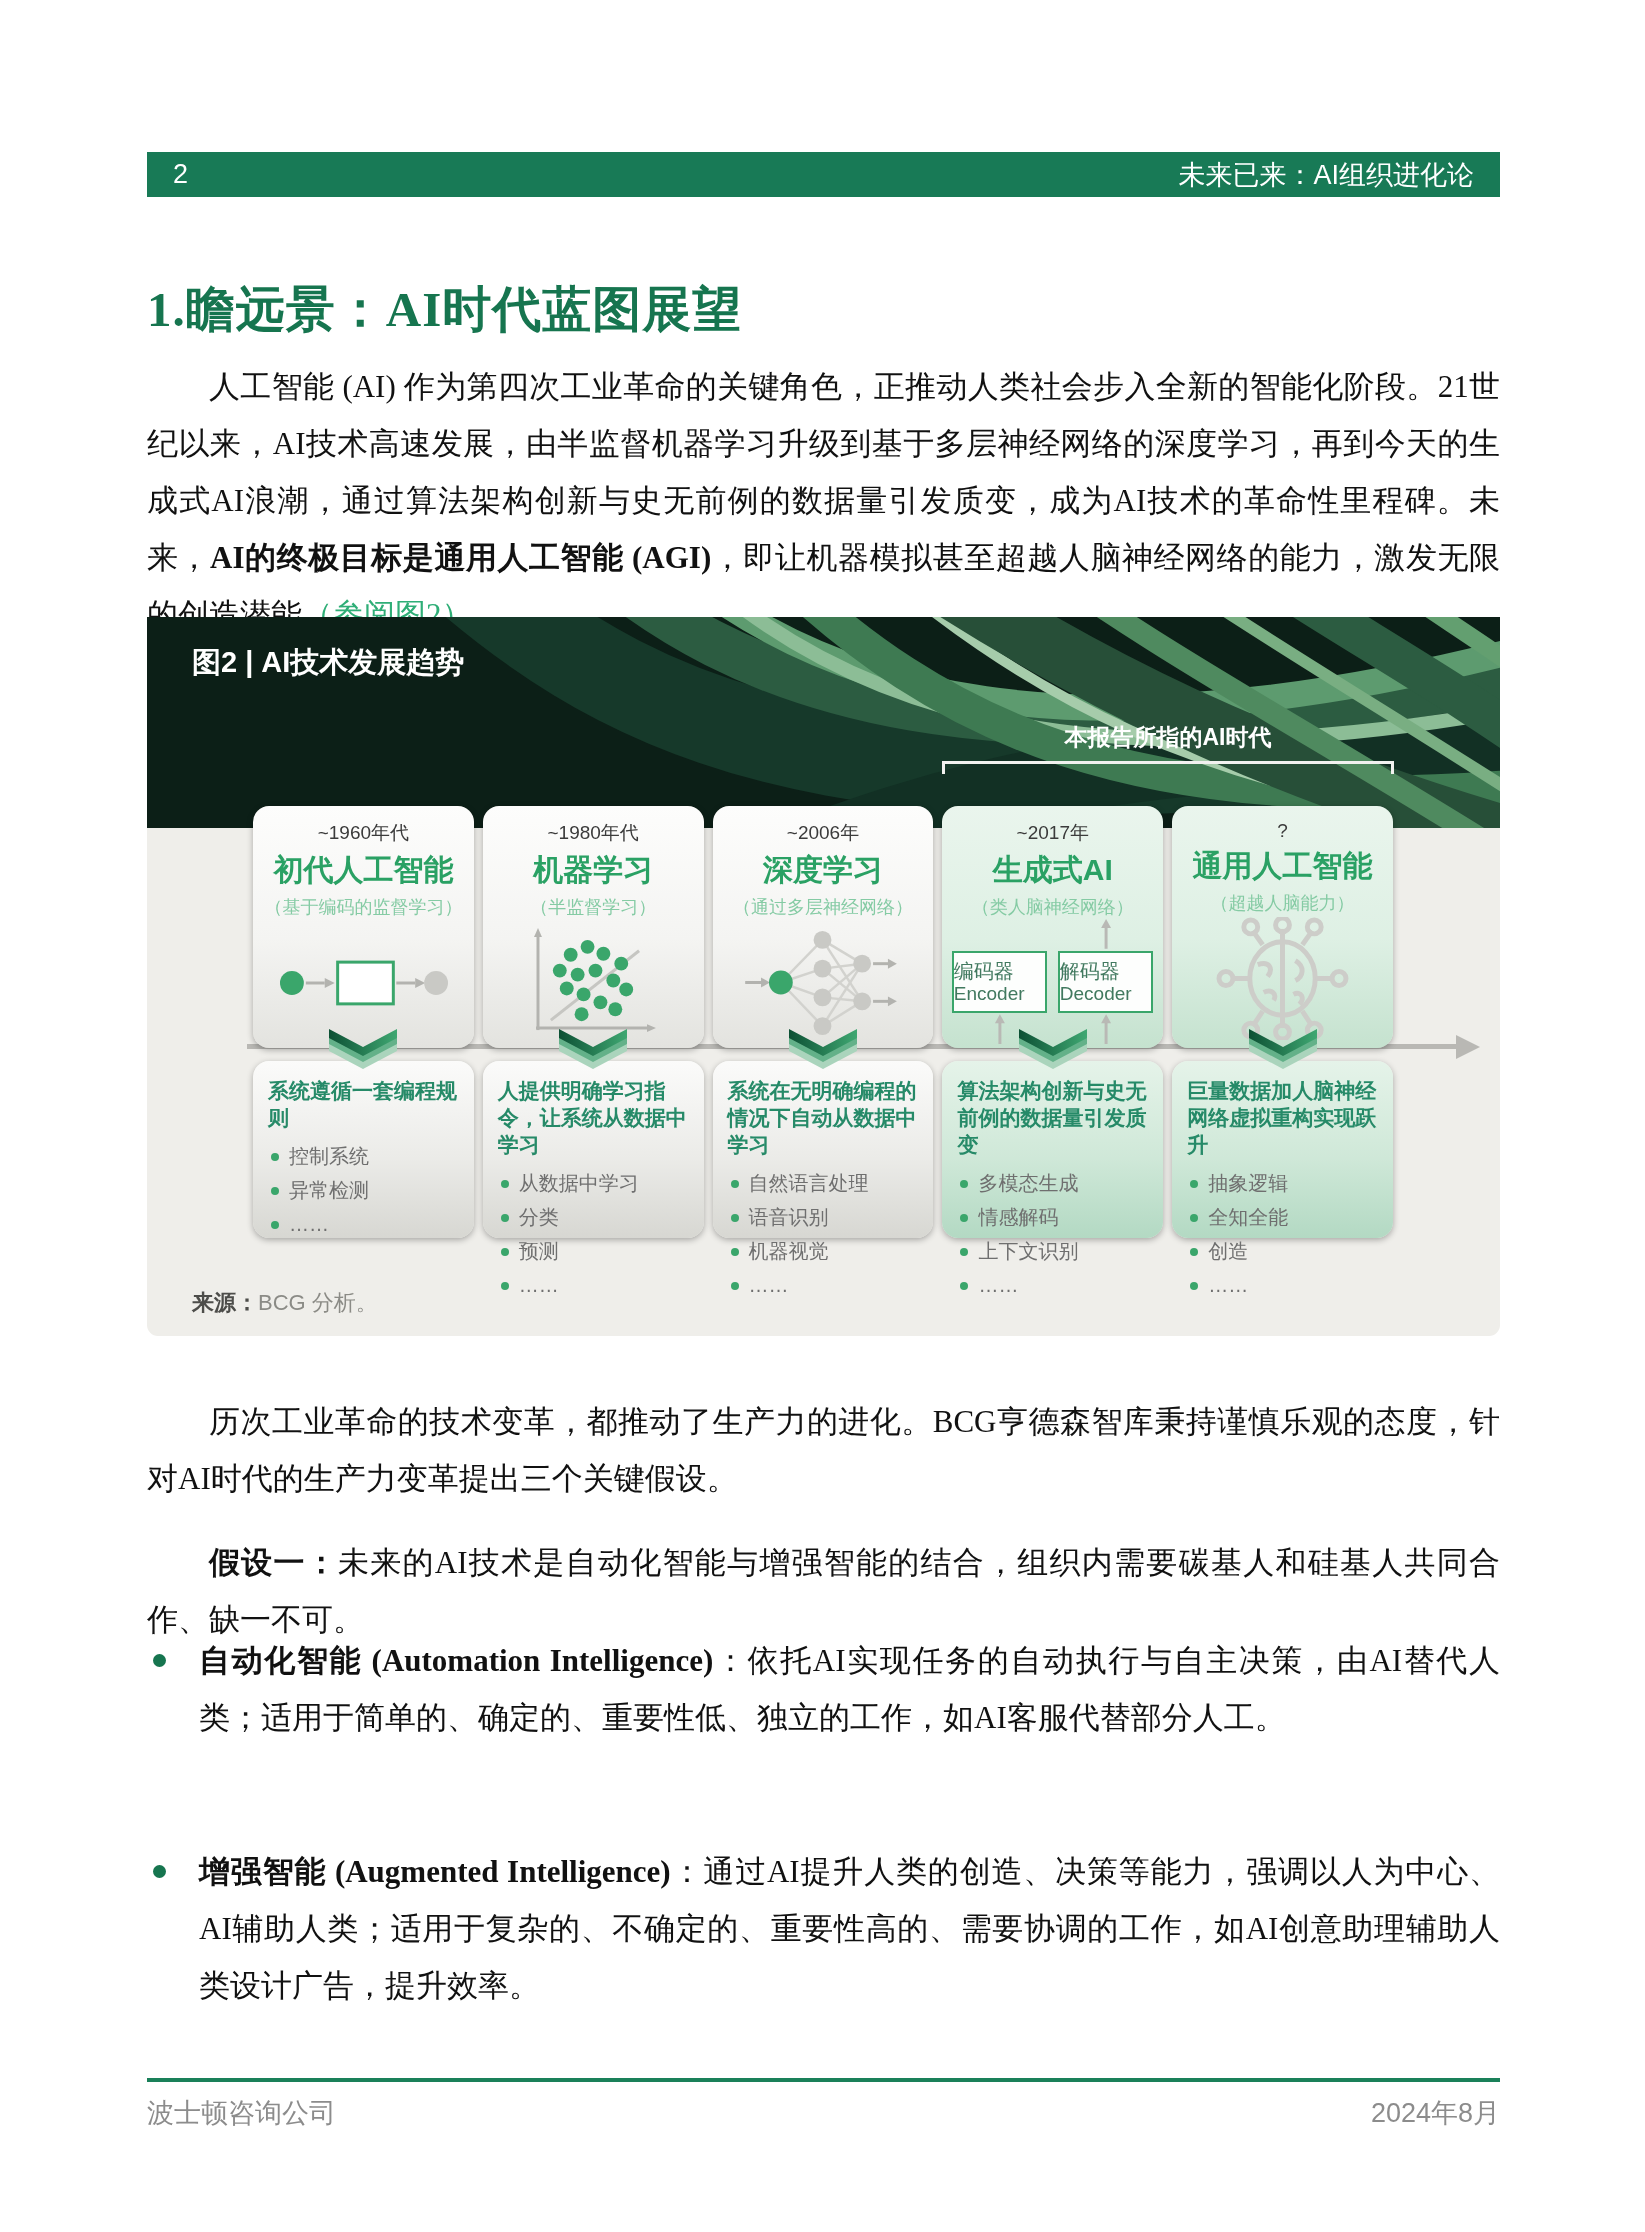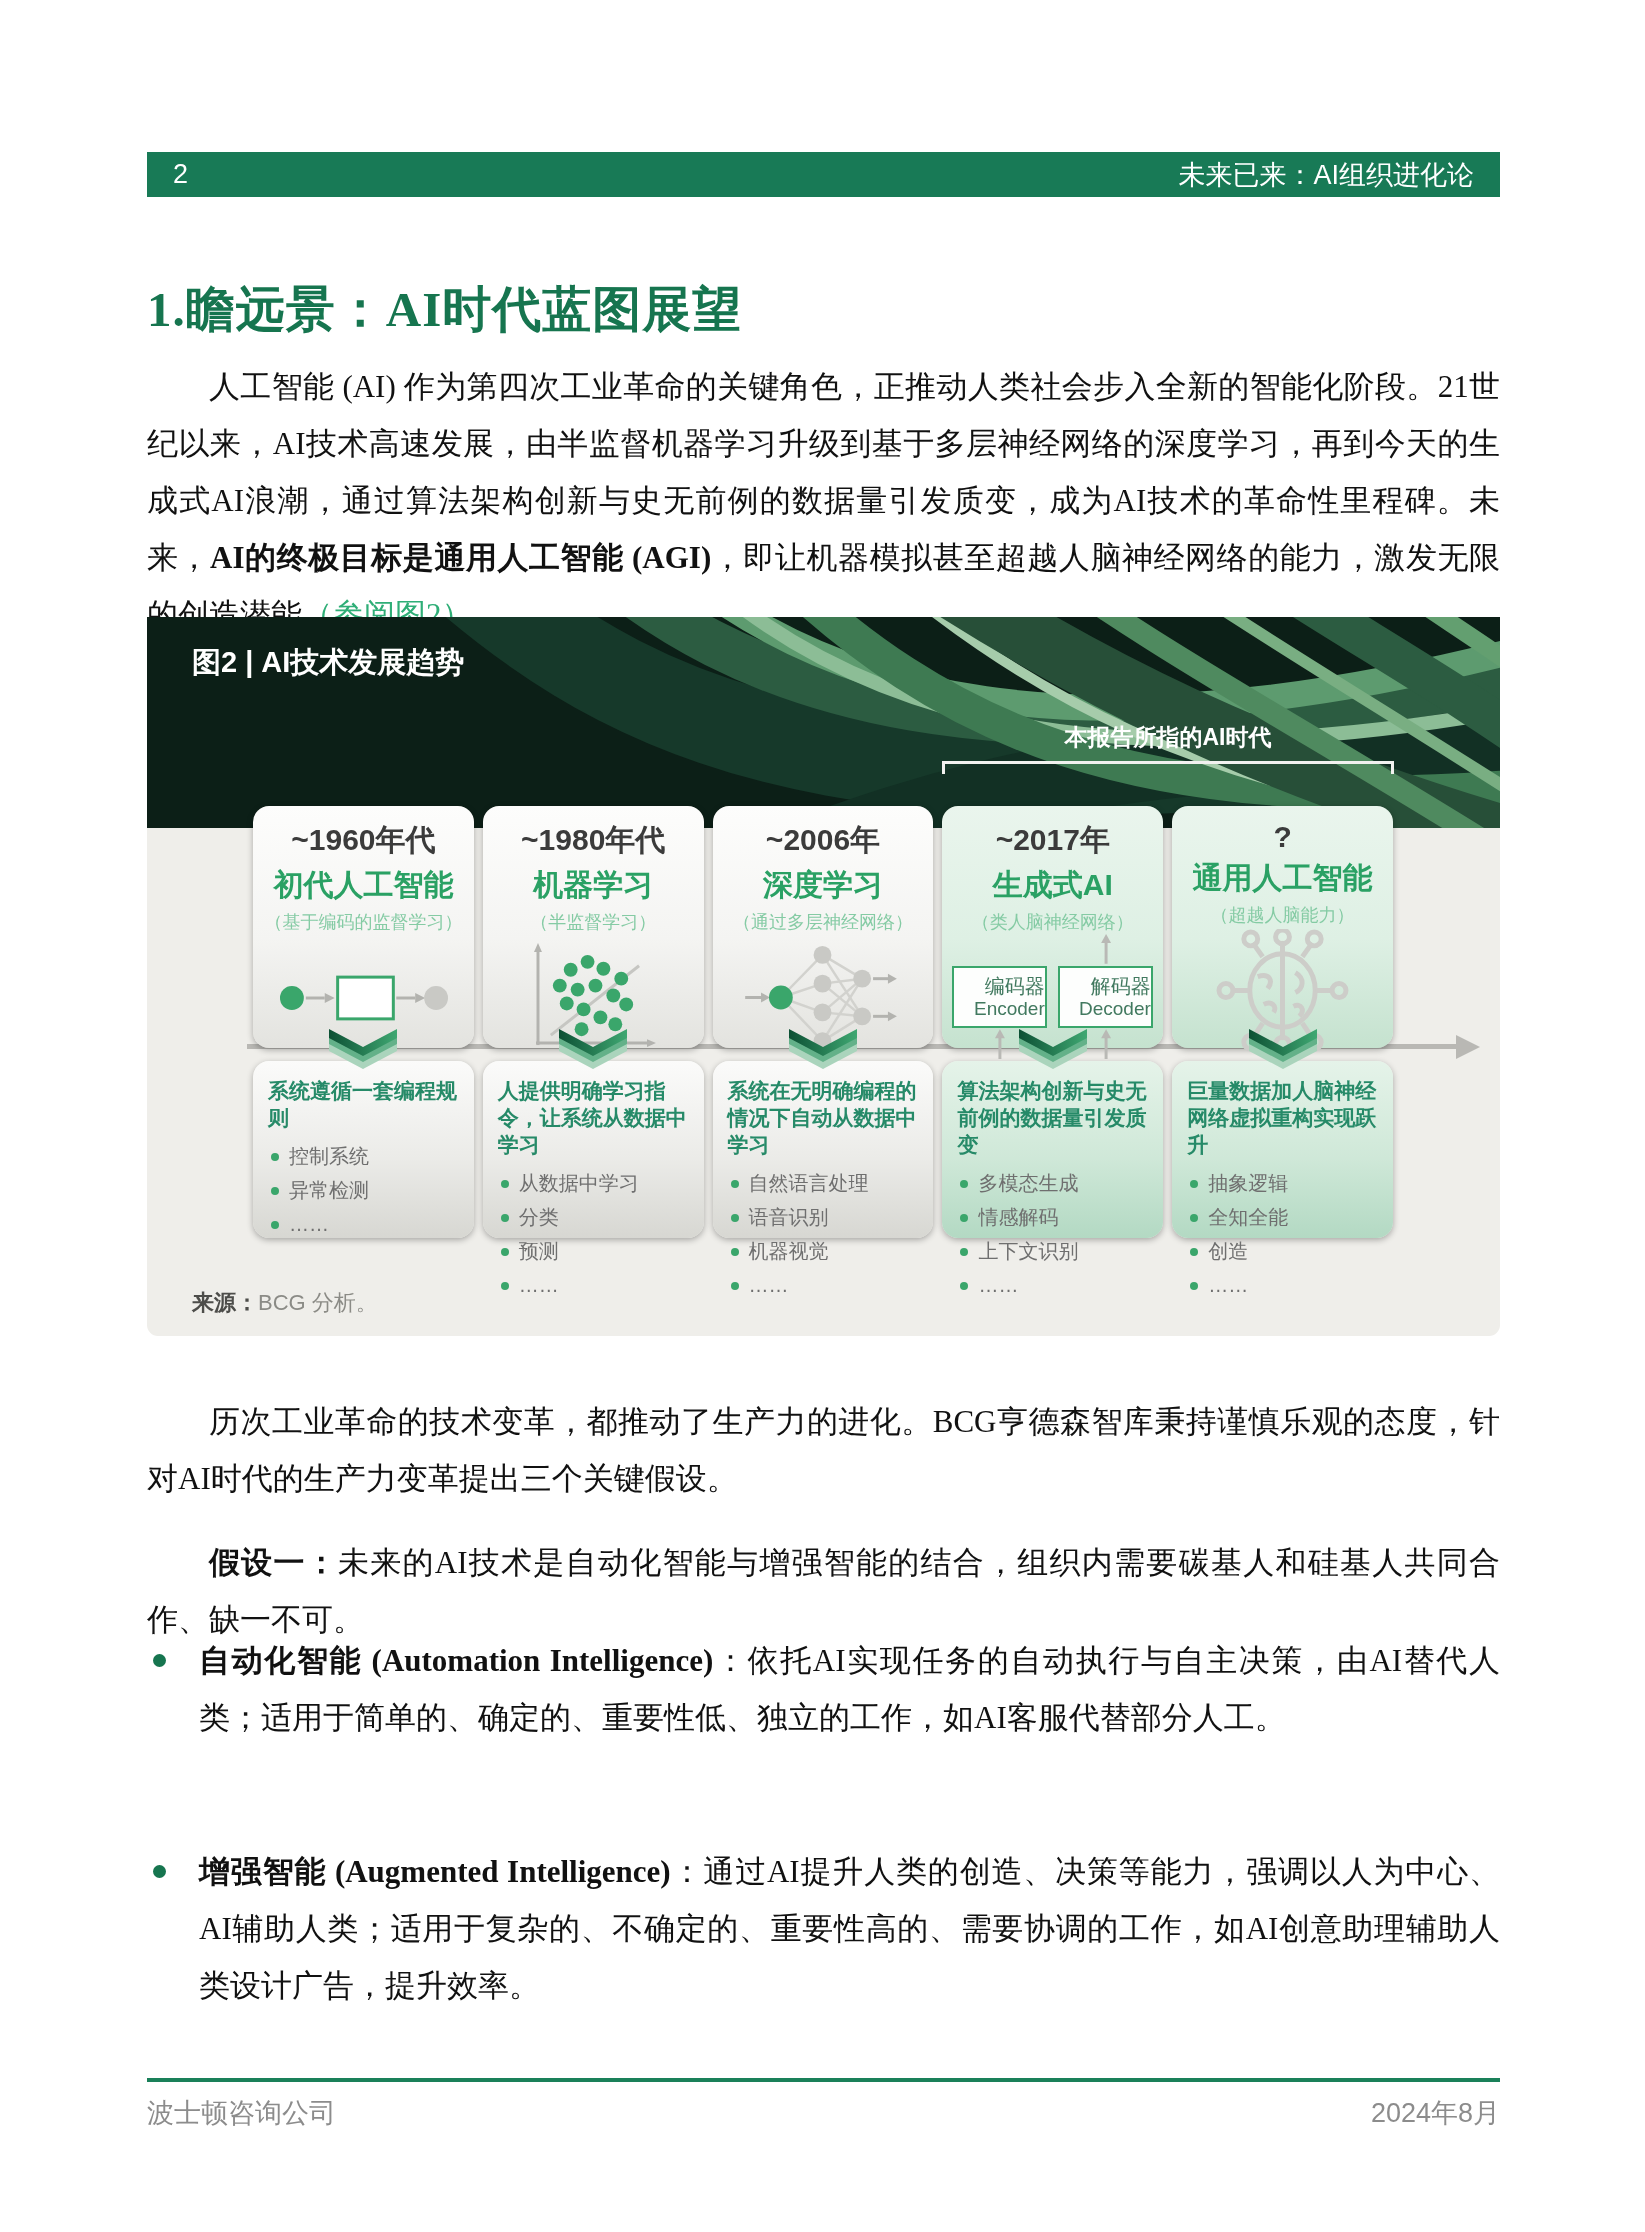--- a/index.html
+++ b/index.html
@@ -39,38 +39,38 @@
   .timeline{position:absolute;left:100px;top:427px;width:1212px;height:5px;background:#b9b8b4;z-index:0;}
   .timeline-head{position:absolute;left:1309px;top:418px;width:0;height:0;z-index:0;
     border-left:24px solid #b9b8b4;border-top:12px solid transparent;border-bottom:12px solid transparent;}
   
   .cols{position:absolute;left:106px;top:189px;width:1140px;display:flex;gap:9px;z-index:1;}
   .col{flex:1;position:relative;display:flex;flex-direction:column;}
   .card-top{height:242px;border-radius:16px;box-sizing:border-box;padding-top:14px;text-align:center;
     background:linear-gradient(180deg,#fdfdfc 0%,#f4f4f2 55%,#e3e3df 100%);
     box-shadow:0 2px 6px rgba(0,0,0,0.30);}
   .col.hl .card-top{background:linear-gradient(180deg,#eaf5ed 0%,#def0e4 55%,#c5e2cf 100%);}
-  .year{font-size:30px;font-weight:bold;color:#3b3b3b;}
+  .year{font-size:19px;font-weight:normal;color:#3b3b3b;}
   .ctitle{font-size:30px;font-weight:bold;color:#2aa164;margin-top:4px;}
   .csub{font-size:18px;color:#85cba4;margin-top:4px;}
   .icon-area{height:127px;display:flex;align-items:center;justify-content:center;}
   .chev{position:absolute;left:50%;top:223px;transform:translateX(-50%);z-index:2;}
   .card-bottom{margin-top:13px;height:177px;border-radius:16px;box-sizing:border-box;padding:16px 15px 0 15px;
     background:linear-gradient(180deg,#fbfbfa 0%,#ebebe8 55%,#d7d7d2 100%);
     box-shadow:0 2px 6px rgba(0,0,0,0.30);text-align:left;}
   .col.hl .card-bottom{background:linear-gradient(180deg,#e5f3e9 0%,#cfe8d8 55%,#b3d9c3 100%);}
   .dtitle{font-size:21px;line-height:27px;font-weight:bold;color:#268a68;}
   .dlist{list-style:none;margin:8px 0 0 0;padding:0;}
   .dlist li{position:relative;padding-left:21px;font-size:20px;line-height:34px;color:#6f6f6f;}
   .dlist li::before{content:"";position:absolute;left:3px;top:14px;width:8px;height:8px;border-radius:50%;background:#3aa66b;}
   
   .encdec{position:relative;width:214px;height:127px;}
   .ed-arrows{position:absolute;left:0;top:0;}
   .ed-box{position:absolute;top:32px;width:95px;height:62px;border:2px solid #3aa66b;background:#fdfefd;
-    box-sizing:border-box;display:flex;flex-direction:column;align-items:flex-end;justify-content:center;
+    box-sizing:border-box;display:flex;flex-direction:column;align-items:flex-start;justify-content:center;
     color:#41795f;line-height:1.12;}
   .ed-box .cn{font-size:20px;} .ed-box .en{font-size:19px;}
   .ed-enc{left:6px;} .ed-dec{left:112px;}
   
   .fig-source{position:absolute;left:45px;top:671px;font-size:22px;color:#8b8b86;}
   .fig-source .lab{font-weight:bold;color:#4d4d4a;}
   
   .footer-line{position:absolute;left:147px;top:2078px;width:1353px;height:4px;background:#1a8059;}
   .footer{position:absolute;left:147px;top:2095px;width:1353px;display:flex;justify-content:space-between;
     font-size:27px;color:#8c8c8c;}

